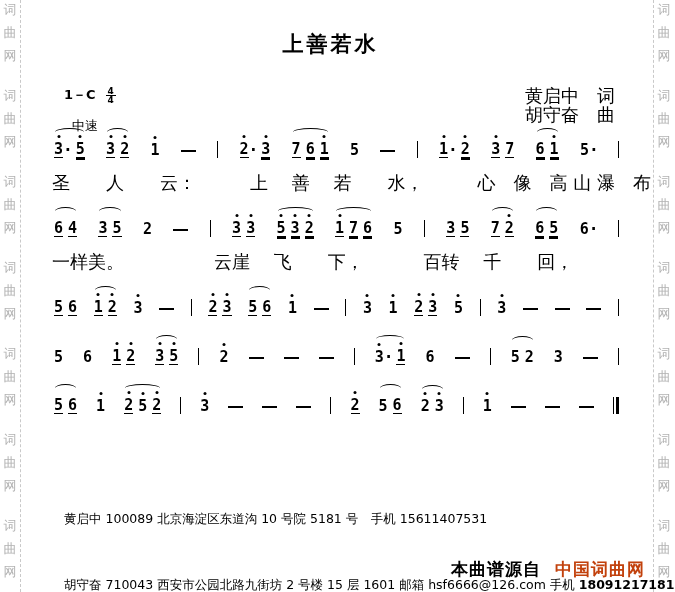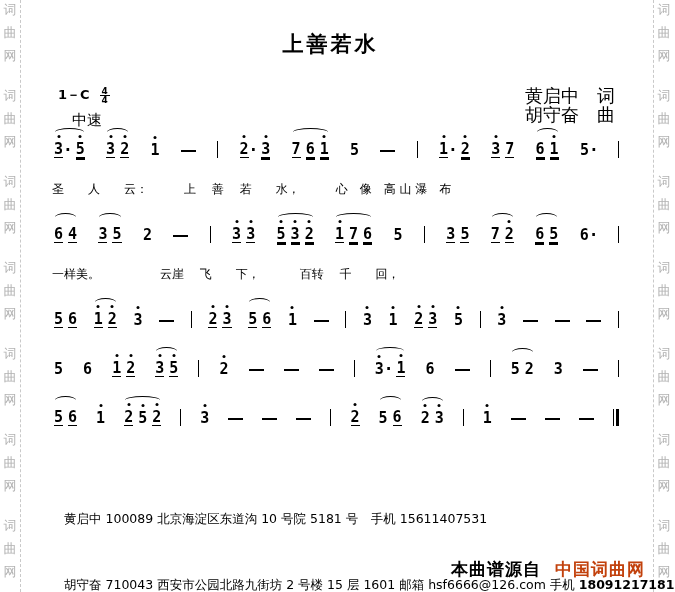--- a/index.html
+++ b/index.html
@@ -12,25 +12,25 @@
   .wm-col.right{right:3px;}
   .wm-group{display:flex;flex-direction:column;row-gap:9px;}
   .wm-group span{line-height:14px;}
   .edge-line{position:absolute;top:0;bottom:0;width:0;border-left:1px dashed #c9c9c9;z-index:1;}
   .edge-line.left{left:20px;}
   .edge-line.right{right:21px;}
   
   .content{position:absolute;left:52px;right:54px;top:0;z-index:2;}
   .title{position:absolute;left:0;right:12px;top:30px;text-align:center;font-size:21px;font-weight:bold;letter-spacing:3px;}
   .meta{position:absolute;left:0;right:0;top:86px;height:40px;font-size:13px;}
-  .keysig{display:flex;align-items:flex-start;gap:10px;font-weight:bold;margin-left:6px;}
+  .keysig{display:flex;align-items:flex-start;gap:10px;font-weight:bold;margin-left:12px;}
   .fraction{display:inline-block;text-align:center;font-size:9px;font-weight:bold;margin-top:1px;}
   .fraction .top{display:block;border-bottom:1px solid #000;padding:0 2px;line-height:8px;}
   .fraction .bot{display:block;line-height:8px;}
-  .tempo{margin-left:20px;margin-top:7px;font-size:15px;}
+  .tempo{margin-left:20px;margin-top:13px;font-size:13px;}
   .authors{position:absolute;right:6px;top:0;font-size:18px;line-height:19px;text-align:left;}
   
   .score{position:absolute;left:0;right:0;top:124px;}
   .system{margin-bottom:11px;}
   .notes{display:flex;justify-content:space-between;align-items:flex-end;height:34px;padding:0 2px 4px 2px;}
   .dig{position:relative;display:inline-block;font-family:"DejaVu Sans Mono","Liberation Mono",monospace;
        font-size:15px;font-weight:bold;line-height:16px;}
   .dig.u1{border-bottom:1px solid #000;}
   .dig.u2{border-bottom:1px solid #000;box-shadow:0 2px 0 0 #000;}
   .nt{position:relative;display:inline-flex;align-items:flex-end;padding-top:12px;}
@@ -38,21 +38,21 @@
   .grp .nt{padding-top:0;}
   .od{position:absolute;top:-6px;left:50%;transform:translateX(-50%);width:3px;height:3px;border-radius:50%;background:#000;}
   .slur{position:absolute;top:-1px;left:1px;right:1px;height:7px;border-top:1.5px solid #000;
         border-radius:100% 100% 0 0;}
   .ad{font-size:15px;font-weight:bold;line-height:15px;margin-left:2px;}
   .dash{width:15px;height:2px;background:#000;margin-bottom:6px;}
   .bar{width:1px;height:17px;background:#000;}
   .endbar{display:inline-flex;align-items:flex-end;gap:2px;}
   .endbar i{display:block;width:1px;height:17px;background:#000;}
   .endbar b{display:block;width:3px;height:17px;background:#000;}
-  .lyrics{margin-top:18px;font-size:12px;white-space:pre;line-height:18px;}
+  .lyrics{margin-top:12px;font-size:18px;white-space:pre;line-height:18px;}
   
   .contact{position:absolute;left:12px;top:464px;font-size:12.5px;line-height:22px;white-space:pre;}
   .contact .phone-bold{font-weight:bold;}
   .source{position:absolute;right:-24px;top:538px;font-size:17px;font-weight:bold;letter-spacing:1px;white-space:pre;}
   .source .site{color:#c2410c;margin-left:14px;}
 </style>
 </head>
 <body>
 
 <div class="sheet">

